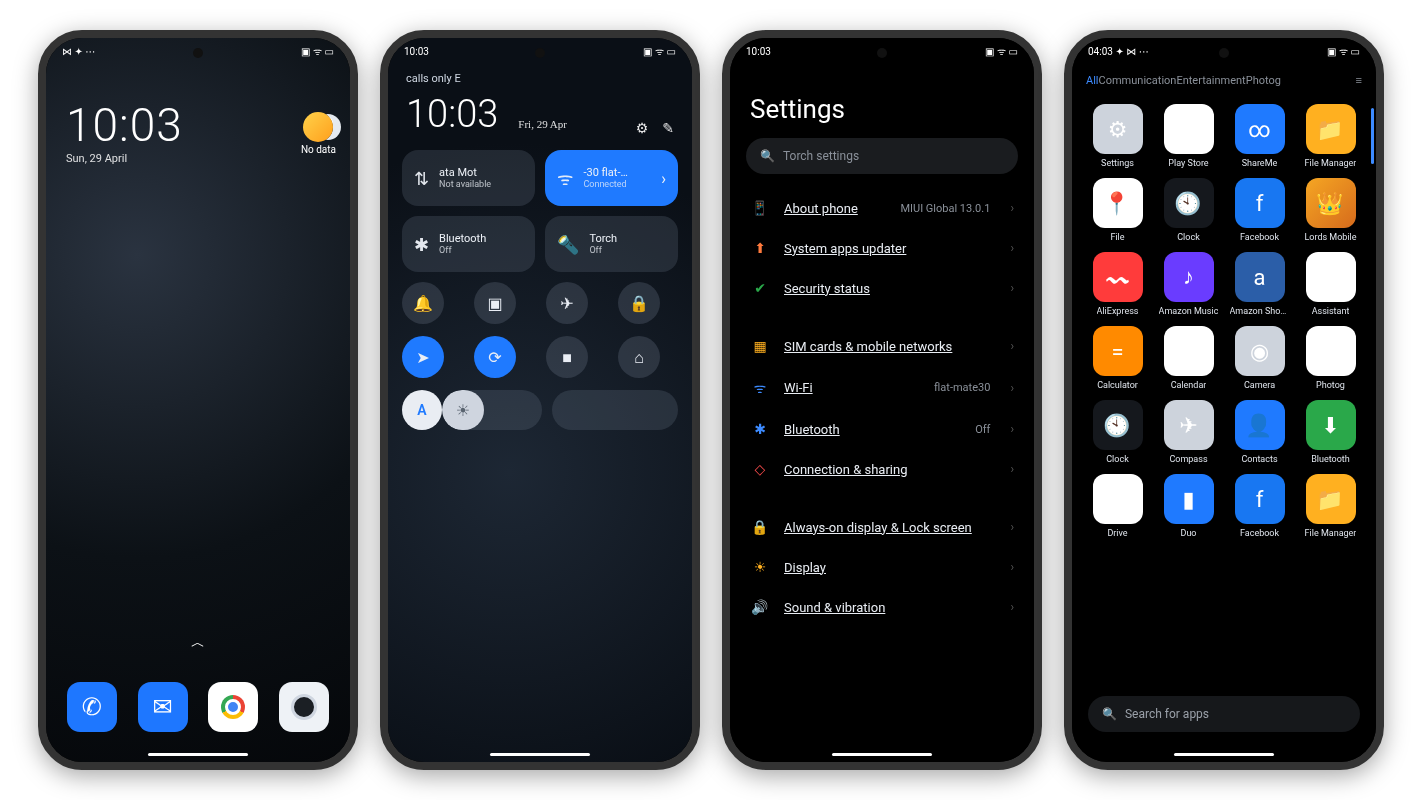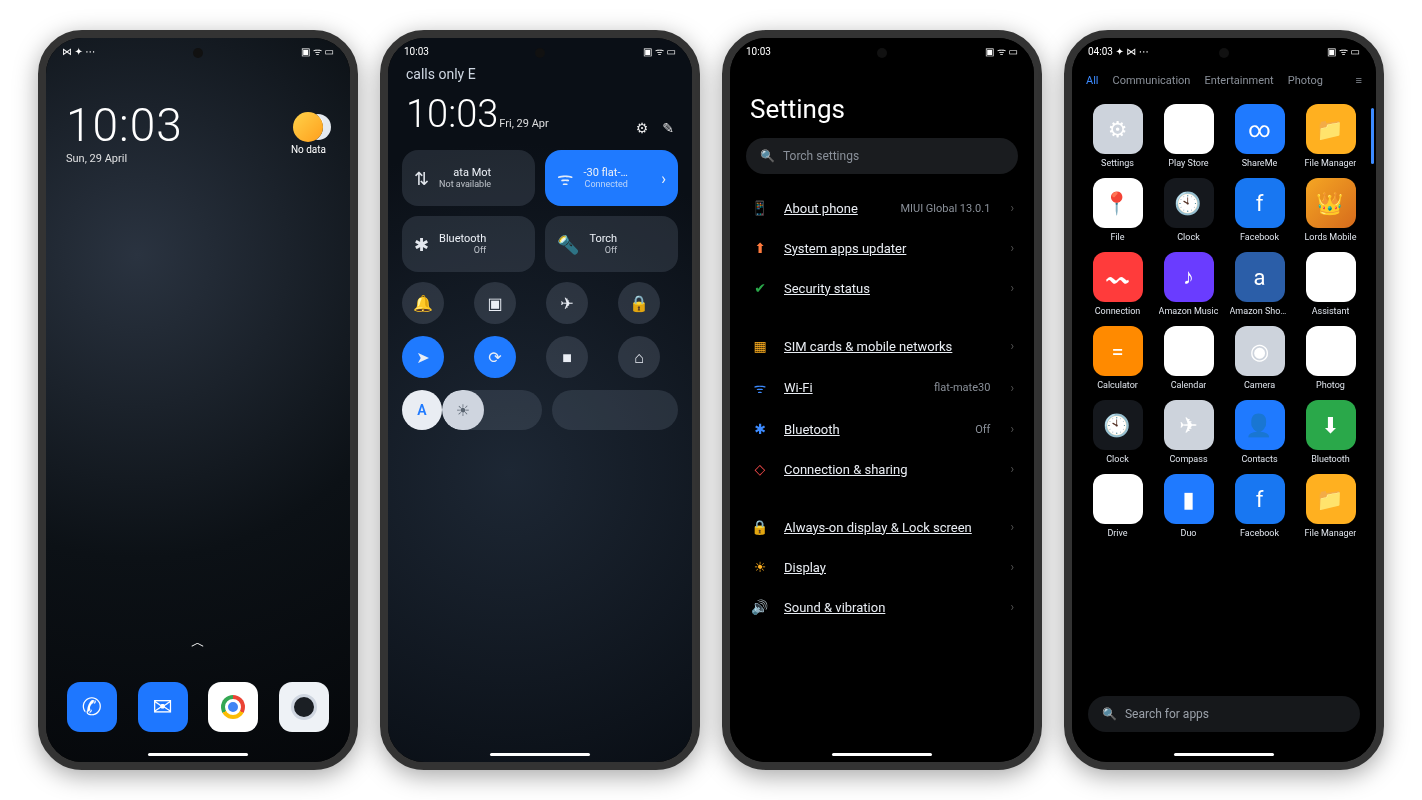--- a/index.html
+++ b/index.html
@@ -8,43 +8,43 @@
 .notch { position:absolute; top:10px; left:50%; transform:translateX(-50%); width:10px; height:10px; background:#111; border-radius:50%; z-index:5;}
 .statusbar { position:absolute; top:0; left:0; right:0; height:26px; display:flex; justify-content:space-between; align-items:center; padding:0 16px; color:#fff; font-size:10px; z-index:4; }
 .statusbar .right { display:flex; gap:6px; align-items:center;}
 .screen { position:absolute; inset:0; }
 .homebar { position:absolute; bottom:6px; left:50%; transform:translateX(-50%); width:100px; height:3px; background:#fff; border-radius:3px; }
 
 .p1 { background: radial-gradient(circle at 30% 30%,#2a3340,#0c1116 55%,#05070a); }
 .p1 .clock { position:absolute; top:60px; left:20px; color:#fff; }
 .p1 .clock .t { font-size:46px; font-weight:300; letter-spacing:1px;}
 .p1 .clock .d { font-size:11px; opacity:.85;}
-.p1 .weather { position:absolute; top:74px; right:24px; text-align:right; color:#fff;}
+.p1 .weather { position:absolute; top:74px; right:14px; text-align:right; color:#fff;}
 .p1 .weather .wicon{ width:30px; height:30px; background:linear-gradient(135deg,#ffd24a,#ff9f1c); border-radius:50%; margin:0 auto 2px; box-shadow: 8px -4px 0 -8px #fff, 10px 0 0 -2px #e5eaf0;}
 .p1 .weather .wl{ font-size:10px;}
 .p1 .chev { position:absolute; left:50%; bottom:110px; transform:translateX(-50%); color:#fff; font-size:14px;}
 .p1 .dock { position:absolute; bottom:30px; left:0; right:0; display:flex; justify-content:space-evenly;}
 .appicon { width:50px; height:50px; border-radius:13px; display:flex; align-items:center; justify-content:center; font-size:24px; color:#fff;}
 .ic-phone{background:#1e77ff;} .ic-msg{background:#1e77ff;} .ic-chrome{background:#fff;} .ic-cam{background:#eef2f6;}
 .chrome-dot{width:24px;height:24px;border-radius:50%;background:conic-gradient(#ea4335 0 120deg,#fbbc05 120deg 240deg,#34a853 240deg 360deg);display:flex;align-items:center;justify-content:center;}
 .chrome-dot::after{content:"";width:10px;height:10px;background:#4285f4;border:3px solid #fff;border-radius:50%;}
 .cam-dot{width:26px;height:26px;border-radius:50%;background:#1b1f24;border:3px solid #cfd6e0;}
 
 .p2 { background: radial-gradient(circle at 40% 60%,#1d2734,#0a0f16 70%); }
-.p2 .sub{ position:absolute; top:28px; left:18px; font-size:14px; color:#cfd7e2;}
+.p2 .sub{ position:absolute; top:34px; left:18px; font-size:11px; color:#cfd7e2;}
 .p2 .hdr{ position:absolute; top:54px; left:18px; right:18px; display:flex; align-items:flex-end; justify-content:space-between; color:#fff;}
 .p2 .hdr .t{font-size:38px;font-weight:300;}
-.p2 .hdr .d{font-size:11px;opacity:.85;margin-left:1px;margin-bottom:6px;}
+.p2 .hdr .d{font-size:11px;opacity:.85;margin-left:20px;margin-bottom:6px;font-family:Liberation Serif, serif;}
 .p2 .hdr .ic{display:flex;gap:14px;font-size:14px;opacity:.9;}
 .tiles{position:absolute;top:112px;left:14px;right:14px;}
 .row{display:flex;gap:10px;margin-bottom:10px;}
 .tile{flex:1;background:rgba(120,130,150,.22);border-radius:16px;padding:10px 12px;color:#eef2f8;display:flex;align-items:center;gap:10px;min-height:56px;}
 .tile.on{background:#1f7aff;}
 .tile .ti{font-size:18px;opacity:.95;}
-.tile .tx{font-size:11px;line-height:1.25;text-align:right;}
+.tile .tx{font-size:11px;line-height:1.25;}
 .tile .tx .s{font-size:9px;opacity:.75;display:block;}
 .ic-pill{width:42px;height:42px;border-radius:50%;background:rgba(120,130,150,.26);display:flex;align-items:center;justify-content:center;color:#eaeef5;font-size:16px;}
 .ic-pill.on{background:#1f7aff;}
 .grid2{display:grid;grid-template-columns:repeat(4,1fr);gap:12px;margin-top:4px;}
 .sliders{display:flex;gap:10px;margin-top:12px;}
 .slwrap{flex:1;display:flex;align-items:center;gap:0;}
 .auto{width:40px;height:40px;border-radius:50%;background:#e9edf3;color:#1f7aff;display:flex;align-items:center;justify-content:center;font-weight:600;font-size:14px;}
 .slider{flex:1;height:40px;background:rgba(120,130,150,.22);border-radius:20px;position:relative;overflow:hidden;}
 .slider .fill{position:absolute;left:0;top:0;bottom:0;width:42%;background:#cfd5df;border-radius:20px;display:flex;align-items:center;justify-content:center;color:#5a6470;}
 
@@ -53,21 +53,21 @@
 .search{position:absolute;top:100px;left:16px;right:16px;height:36px;background:#1a1c1f;border-radius:18px;display:flex;align-items:center;gap:8px;padding:0 14px;color:#8a9099;font-size:12px;}
 .slist{position:absolute;top:150px;left:0;right:0;bottom:0;overflow:hidden;}
 .sitem{display:flex;align-items:center;gap:14px;padding:12px 20px;color:#e9edf3;font-size:13px;}
 .sitem .ic{width:20px;text-align:center;font-size:14px;}
 .sitem .lbl{flex:1;text-decoration:underline;}
 .sitem .val{font-size:11px;color:#8a9099;}
 .sitem .chv{color:#555;font-size:12px;margin-left:6px;}
 .gap{height:18px;}
 
 .p4{background:#000;}
-.tabs{position:absolute;top:36px;left:14px;right:14px;display:flex;gap:14px;color:#8a9099;font-size:11px;align-items:flex-start;}
+.tabs{position:absolute;top:36px;left:14px;right:14px;display:flex;color:#8a9099;font-size:11px;align-items:flex-start;}
 .tabs .act{color:#3d8bff;}
 .tabs .mn{margin-left:auto;}
 .approws{position:absolute;top:66px;left:14px;right:14px;display:grid;grid-template-columns:repeat(4,1fr);gap:10px 8px;}
 .app{display:flex;flex-direction:column;align-items:center;gap:4px;}
 .app .ai{width:50px;height:50px;border-radius:12px;display:flex;align-items:center;justify-content:center;font-size:22px;color:#fff;}
 .app .al{font-size:9px;color:#dfe4ec;text-align:center;max-width:60px;white-space:nowrap;overflow:hidden;text-overflow:ellipsis;}
 .srch2{position:absolute;bottom:30px;left:16px;right:16px;height:36px;background:#16181b;border-radius:20px;display:flex;align-items:center;gap:8px;padding:0 14px;color:#9aa0a9;font-size:12px;}
 
 .bg-gray{background:#cdd3dc;color:#333;} .bg-white{background:#fff;color:#333;} .bg-blue{background:#1f7aff;} .bg-yellow{background:#ffb020;}
 .bg-dark{background:#15181d;} .bg-fb{background:#1877f2;} .bg-game{background:linear-gradient(135deg,#f5a623,#d66b1c);}
@@ -297,21 +297,21 @@
         <div class="app">
           <div class="ai bg-fb">f</div>
           <div class="al">Facebook</div>
         </div>
         <div class="app">
           <div class="ai bg-game">👑</div>
           <div class="al">Lords Mobile</div>
         </div>
         <div class="app">
           <div class="ai bg-red">〰</div>
-          <div class="al">Connection</div>
+          <div class="al">AliExpress</div>
         </div>
         <div class="app">
           <div class="ai bg-purple">♪</div>
           <div class="al">Amazon Music</div>
         </div>
         <div class="app">
           <div class="ai bg-navy">a</div>
           <div class="al">Amazon Shopping</div>
         </div>
         <div class="app">

